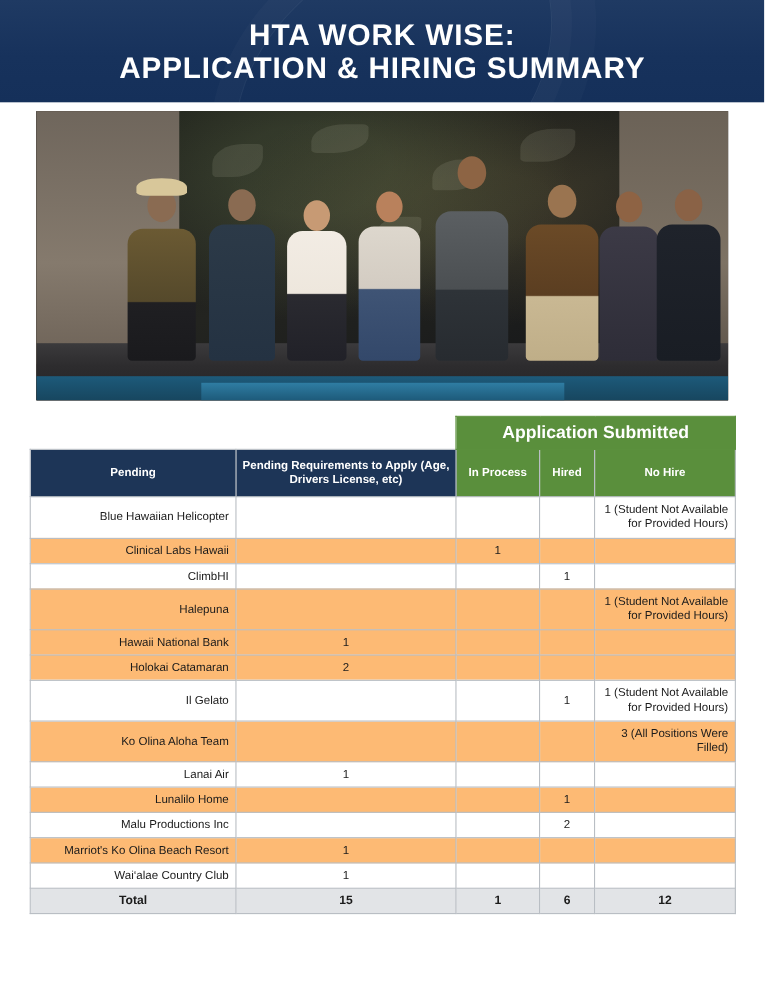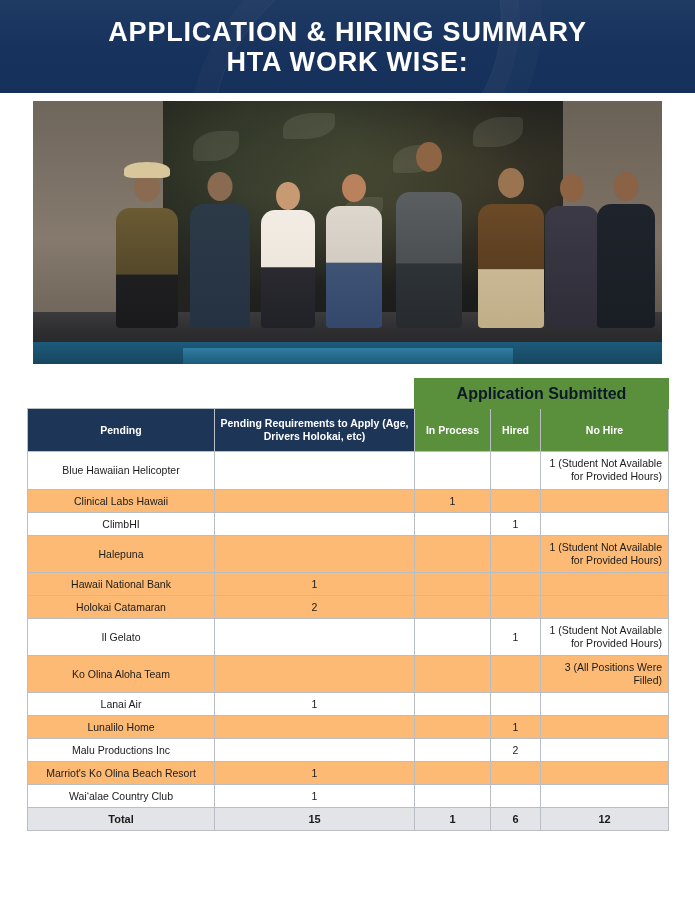--- a/index.html
+++ b/index.html
@@ -140,21 +140,21 @@
     border: 1px solid #b9bec4;
   }
   .col-biz      { width: 187px; }
   .col-pending  { width: 200px; }
   .col-inproc   { width: 76px; }
   .col-hired    { width: 50px; }
   .col-nohire   { width: 128px; }
 
   .app-sub-head {
     background: #5a8f3c;
-    color: #0f172a;
+    color: #ffffff;
     font-size: 16px;
     font-weight: bold;
     text-align: center;
     height: 30px;
     border: 1px solid #5a8f3c !important;
   }
   .blank-top {
     border: none !important;
     background: #ffffff;
   }
@@ -173,42 +173,42 @@
   }
   tbody td {
     font-size: 10.5px;
     color: #1b1b1b;
     padding: 5px 6px;
     height: 22px;
     vertical-align: middle;
   }
   tbody tr.even td { background: #ffffff; }
   tbody tr.odd  td { background: #fdba74; }
-  td.biz { text-align: center; }
+  td.biz { text-align: right; }
   td.num { text-align: center; }
   td.note { text-align: right; line-height: 1.25; }
   tbody tr.total td {
     background: #e2e4e7;
     font-weight: bold;
     text-align: center;
     font-size: 11px;
     margin-top: 26px;
   }
   tbody tr.total td.biz { text-align: center; }
   .footer-space { height: 12px; }
 </style>
 </head>
 <body>
 
 <div class="page">
 
   <div class="banner">
     <div class="banner-inner">
+      <div class="banner-title-line line1">HTA WORK WISE:</div>
       <div class="banner-title-line line2">APPLICATION &amp; HIRING SUMMARY</div>
-      <div class="banner-title-line line1">HTA WORK WISE:</div>
     </div>
   </div>
 
   <div class="photo-wrap">
     <div class="photo">
       <div class="wall-left"></div>
       <div class="wall-right"></div>
       <div class="backdrop">
         <div class="leaf" style="left:30px; top:30px; width:46px; height:30px;"></div>
         <div class="leaf" style="left:120px; top:12px; width:52px; height:26px;"></div>
@@ -268,21 +268,21 @@
           <col class="col-nohire">
       </colgroup>
       <thead>
         <tr>
           <td class="blank-top"></td>
           <td class="blank-top"></td>
           <td class="app-sub-head" colspan="3">Application Submitted</td>
         </tr>
         <tr>
           <th class="hdr">Pending</th>
-          <th class="hdr">Pending Requirements to Apply (Age, Drivers Holokai, etc)</th>
+          <th class="hdr">Pending Requirements to Apply (Age, Drivers License, etc)</th>
           <th class="hdr green">In Process</th>
           <th class="hdr green">Hired</th>
           <th class="hdr green">No Hire</th>
         </tr>
       </thead>
       <tbody>
         <tr class="even">
           <td class="biz">Blue Hawaiian Helicopter</td>
           <td class="num"></td>
           <td class="num"></td>

